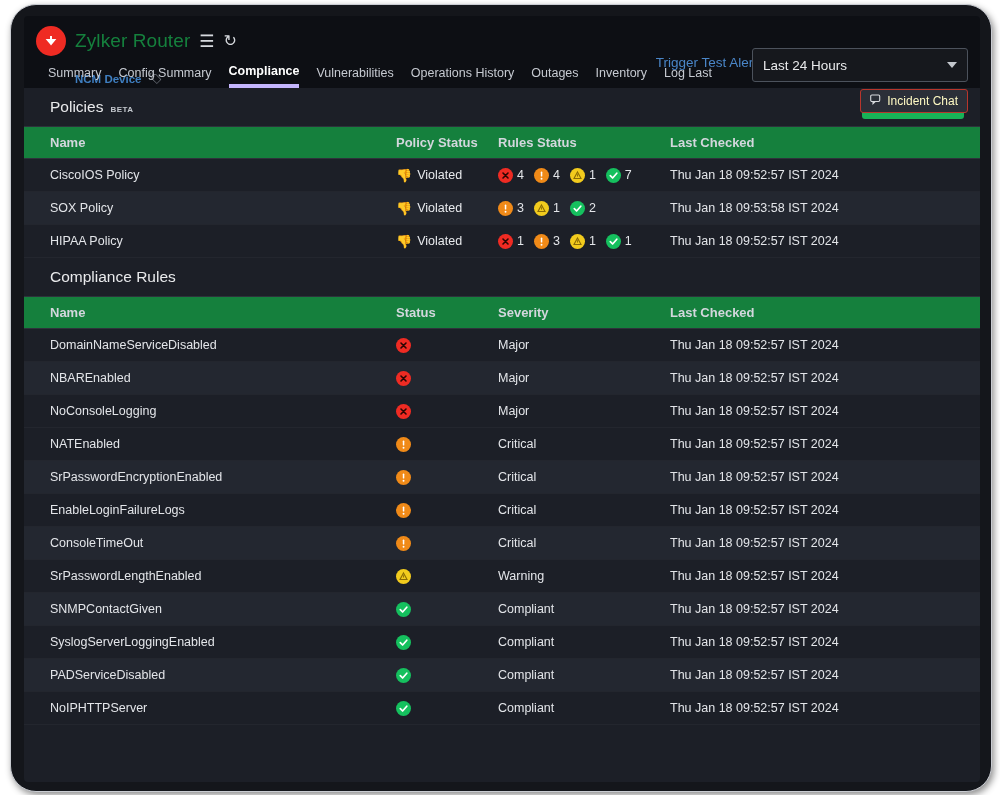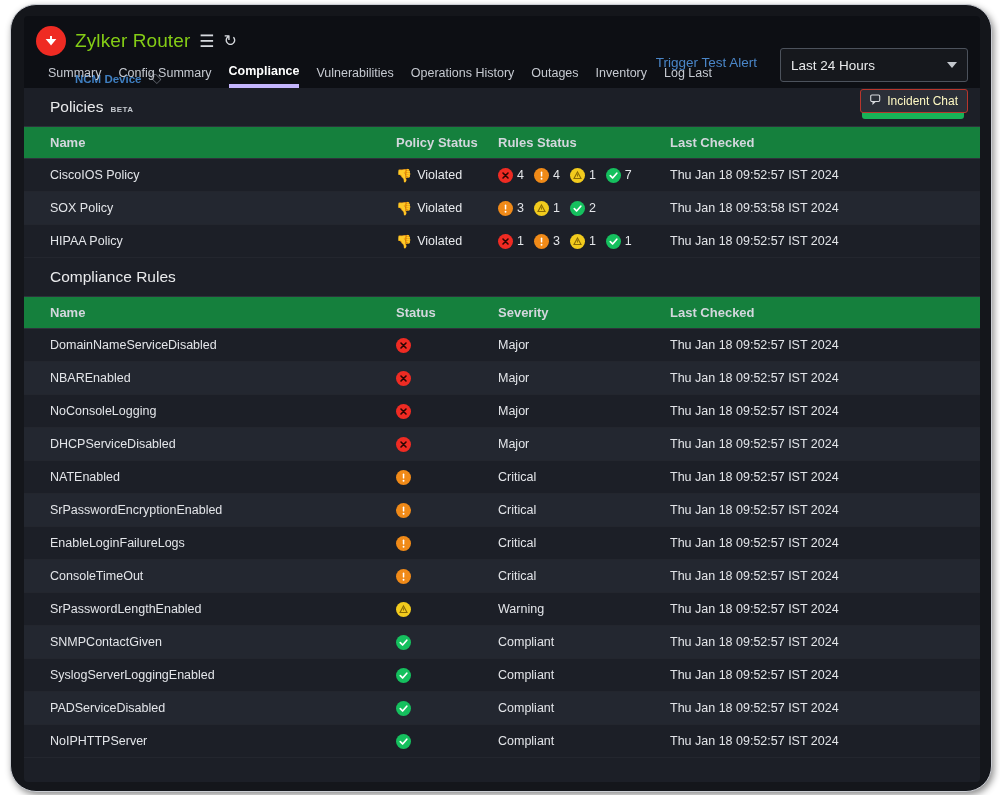--- a/index.html
+++ b/index.html
@@ -57,21 +57,21 @@
     width: 30px; height: 30px;
     border-radius: 50%;
     background: #ef2b23;
     display: flex; align-items: center; justify-content: center;
     flex: 0 0 auto;
   }
   .dl-icon svg { display:block; }
 
   .dev-name {
     font-size: 19px;
-    color: #84cc16;
+    color: #15803d;
     font-weight: 400;
     letter-spacing: .1px;
   }
 
   .hdr-glyph {
     color: #d6d9de;
     font-size: 17px;
     line-height: 1;
     cursor: pointer;
   }
@@ -99,21 +99,21 @@
     top: 39px;
     color: #4a86c8;
     font-size: 13.5px;
     cursor: pointer;
   }
 
   .time-select {
     position: absolute;
     right: 12px;
     top: 32px;
-    width: 188px;
+    width: 216px;
     height: 33px;
     background: #16181d;
     border: 1px solid #4c525c;
     border-radius: 3px;
     display: flex;
     align-items: center;
     padding: 16px 10px;
     cursor: pointer;
   }
   .time-select .val { color: #e9eaec; font-size: 13.5px; flex: 1; }
@@ -514,28 +514,20 @@
               <td>Thu Jan 18 09:52:57 IST 2024</td>
             </tr>
             <tr class="row-odd">
               <td>NoConsoleLogging</td>
               <td class="status-cell"><span class="ic red"><svg width="15" height="15" viewBox="0 0 15 15">
                     <path d="M5 5 L10 10 M10 5 L5 10" stroke="#2a0603" stroke-width="1.6" stroke-linecap="round"></path>
                   </svg></span></td>
               <td>Major</td>
               <td>Thu Jan 18 09:52:57 IST 2024</td>
             </tr>
-            <tr class="row-even">
-              <td>DHCPServiceDisabled</td>
-              <td class="status-cell"><span class="ic red"><svg width="15" height="15" viewBox="0 0 15 15">
-                    <path d="M5 5 L10 10 M10 5 L5 10" stroke="#2a0603" stroke-width="1.6" stroke-linecap="round"></path>
-                  </svg></span></td>
-              <td>Major</td>
-              <td>Thu Jan 18 09:52:57 IST 2024</td>
-            </tr>
             <tr class="row-odd">
               <td>NATEnabled</td>
               <td class="status-cell"><span class="ic orange"><svg width="15" height="15" viewBox="0 0 15 15">
                     <rect x="6.8" y="3.6" width="1.5" height="5" rx=".7" fill="#fff"></rect>
                     <circle cx="7.55" cy="10.7" r=".95" fill="#fff"></circle>
                   </svg></span></td>
               <td>Critical</td>
               <td>Thu Jan 18 09:52:57 IST 2024</td>
             </tr>
             <tr class="row-even">

